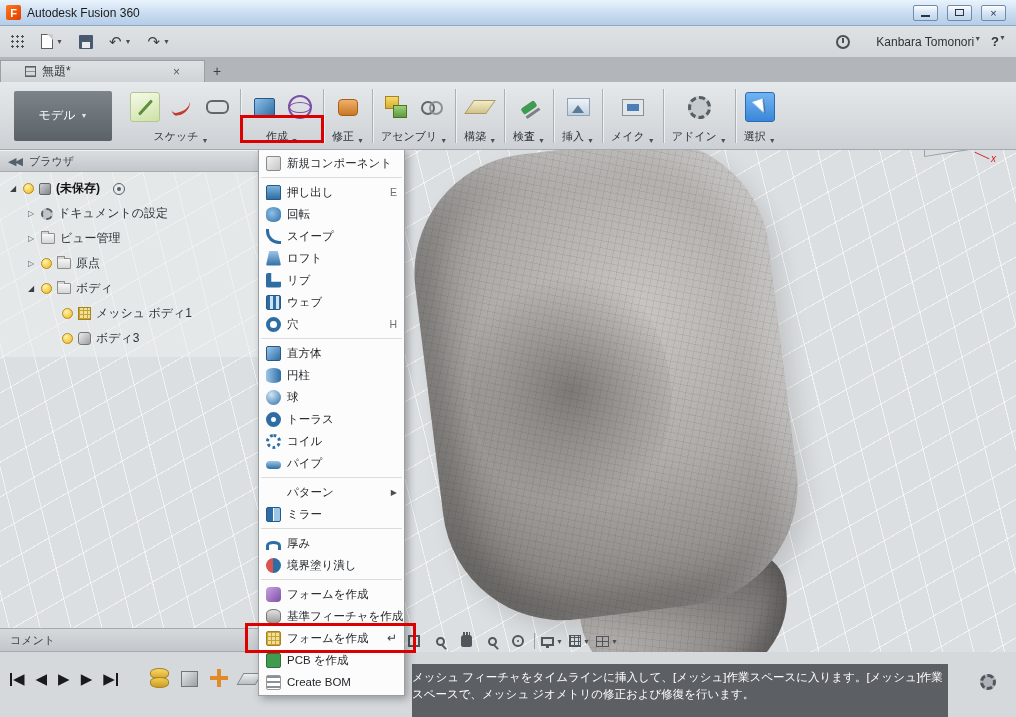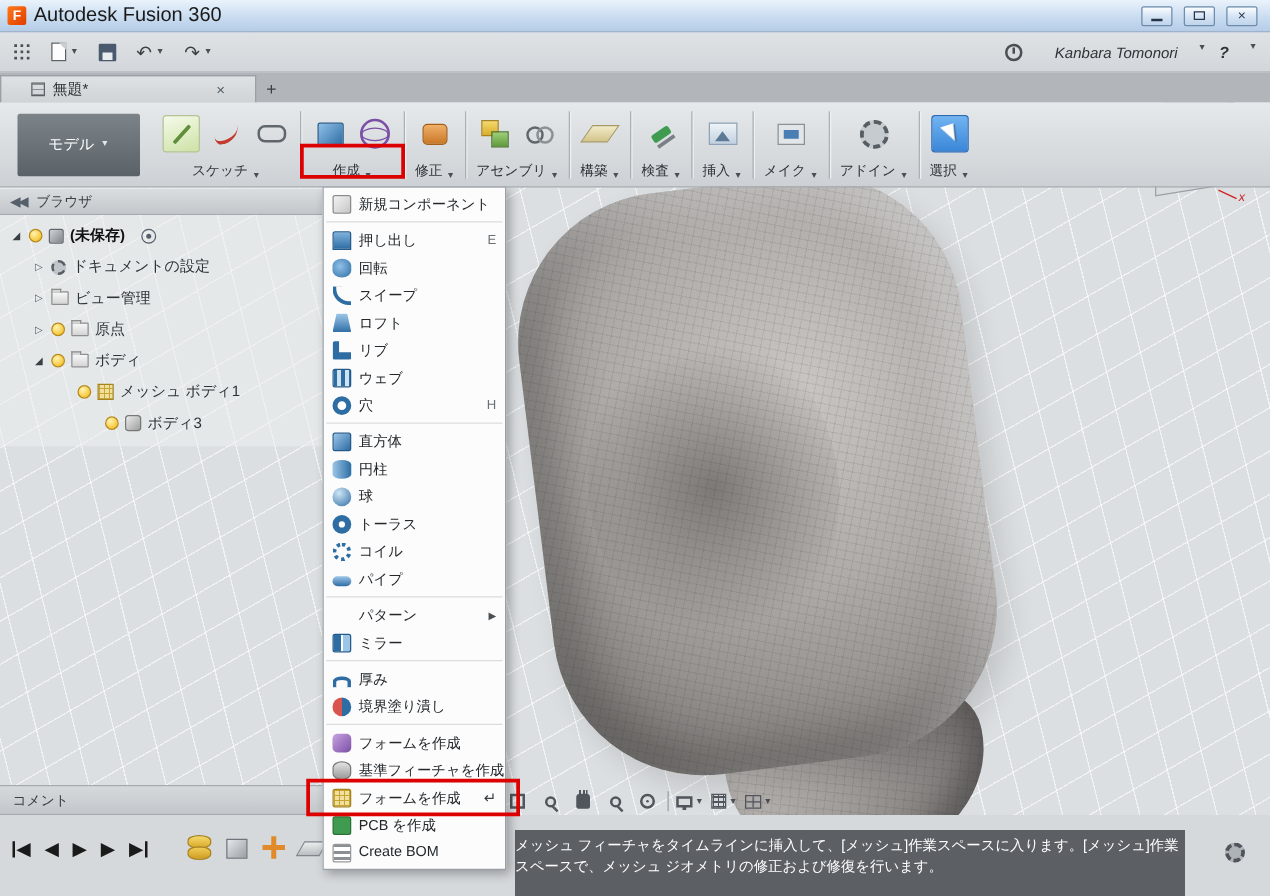--- a/index.html
+++ b/index.html
@@ -5,21 +5,21 @@
   * { margin:0; padding:0; box-sizing:border-box; }
   html,body { width:1016px; height:717px; overflow:hidden; font-family:"Liberation Sans", sans-serif; }
   body { position:relative; background:#dcdfe2; }
 
   
   .titlebar { position:absolute; left:0; top:0; width:1016px; height:26px; z-index:8;
     background:linear-gradient(#eaf3fc,#c9dcf0 55%,#b5cde7); border-bottom:1px solid #8fa8c4;
     display:flex; align-items:center; padding:0 6px; }
   .fusion-logo { width:15px; height:15px; background:linear-gradient(135deg,#ff7a1a,#e03c00); border-radius:2px;
     color:#fff; font-size:11px; font-weight:bold; display:flex; align-items:center; justify-content:center; margin-right:6px; }
-  .title-text { font-size:16px; color:#1a1a1a; }
+  .title-text { font-size:12px; color:#1a1a1a; }
   .winbtns { margin-left:auto; display:flex; gap:9px; padding-right:4px; }
   .wbtn { width:25px; height:16px; border:1px solid #6f8cab; border-radius:2px;
     background:linear-gradient(#fbfdff,#d6e4f4 50%,#bfd4eb); display:flex; align-items:center; justify-content:center;
     font-size:11px; color:#24364a; position:relative; }
   .wbtn .minbar { position:absolute; bottom:3px; left:7px; width:9px; height:2px; background:#24364a; }
   .wbtn .restbox { width:9px; height:7px; border:1px solid #24364a; }
 
   
   .appbar { position:absolute; left:0; top:26px; width:1016px; height:32px; z-index:8;
     background:linear-gradient(#dfe2e5,#d3d6da); border-bottom:1px solid #b3b7bb;
@@ -28,21 +28,21 @@
   .apps-grid { width:15px; height:15px; background-image:radial-gradient(#4a4f54 36%,transparent 40%); background-size:5px 5px; }
   .doc-icon { width:12px; height:15px; background:#fdfdfd; border:1px solid #5a6066; position:relative; }
   .doc-icon::after { content:''; position:absolute; right:-1px; top:-1px; border:3px solid #c9cdd1; border-left-color:transparent; border-bottom-color:transparent; }
   .save-icon { width:14px; height:14px; background:#4a5a6e; border-radius:1px; position:relative; }
   .save-icon::after { content:''; position:absolute; left:3px; bottom:1px; width:8px; height:6px; background:#e8ecef; }
   .arr { font-size:15px; color:#3a3f44; }
   .dd { font-size:7px; color:#4a4f54; }
   .appbar-right { margin-left:auto; display:flex; align-items:center; gap:10px; }
   .clock-icon { width:14px; height:14px; border:2px solid #4a4f54; border-radius:50%; position:relative; }
   .clock-icon::after { content:''; position:absolute; left:4px; top:1px; width:2px; height:5px; background:#4a4f54; }
-  .user-btn, .help-btn { display:flex; align-items:flex-start; gap:16px; font-size:12px; color:#2e3338;font-style:italic; }
+  .user-btn, .help-btn { display:flex; align-items:flex-start; gap:0; font-size:12px; color:#2e3338; }
   .help-q { font-size:13px; font-weight:bold; }
 
   
   .tabbar { position:absolute; left:0; top:58px; width:1016px; height:24px; z-index:8;
     background:#b2b6ba; display:flex; align-items:flex-end; }
   .tab { width:205px; height:22px; background:linear-gradient(#dfe2e4,#cfd3d6); border:1px solid #9aa0a5; border-bottom:none;
     display:flex; align-items:center; padding:0 24px; gap:6px; font-size:12px; color:#2e3338; }
   .tab-doc { width:11px; height:11px; border:1px solid #5a6066; background:
     repeating-linear-gradient(0deg,#8a9096 0 1px,transparent 1px 4px); }
   .tab-close { margin-left:auto; font-size:12px; color:#55606a; }
@@ -496,21 +496,21 @@
       <span class="twisty open">◢</span>
       <span class="bulb"></span>
       <span class="folder"></span>
       <span>ボディ</span>
     </div>
     <div class="trow" style="padding-left:62px">
       <span class="bulb"></span>
       <span class="meshicon"></span>
       <span>メッシュ ボディ1</span>
     </div>
-    <div class="trow" style="padding-left:84px">
+    <div class="trow" style="padding-left:62px">
       <span class="bulb"></span>
       <span class="bodyicon"></span>
       <span>ボディ3</span>
     </div>
   </div>
 </div>
 
 <div class="commentbar">
   <span>コメント</span>
 </div>

